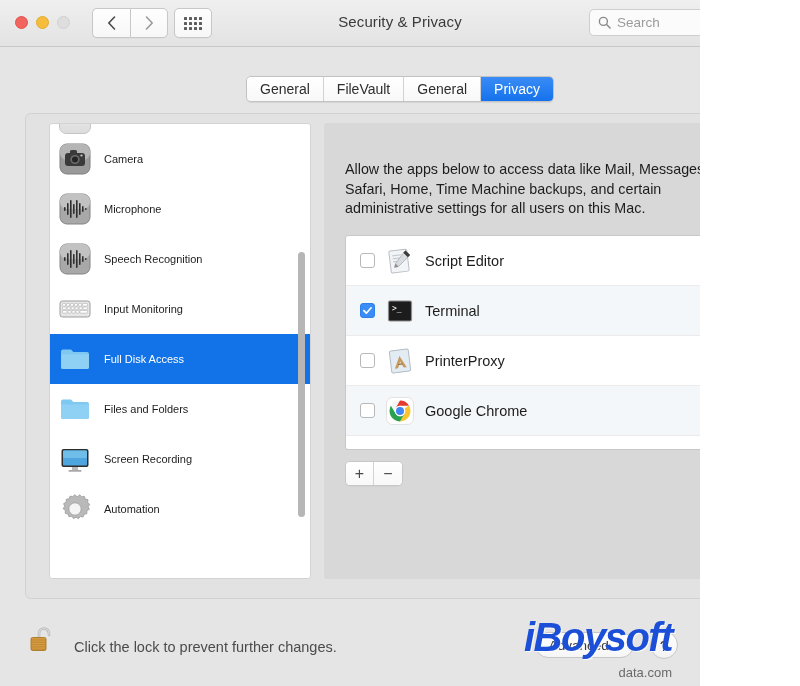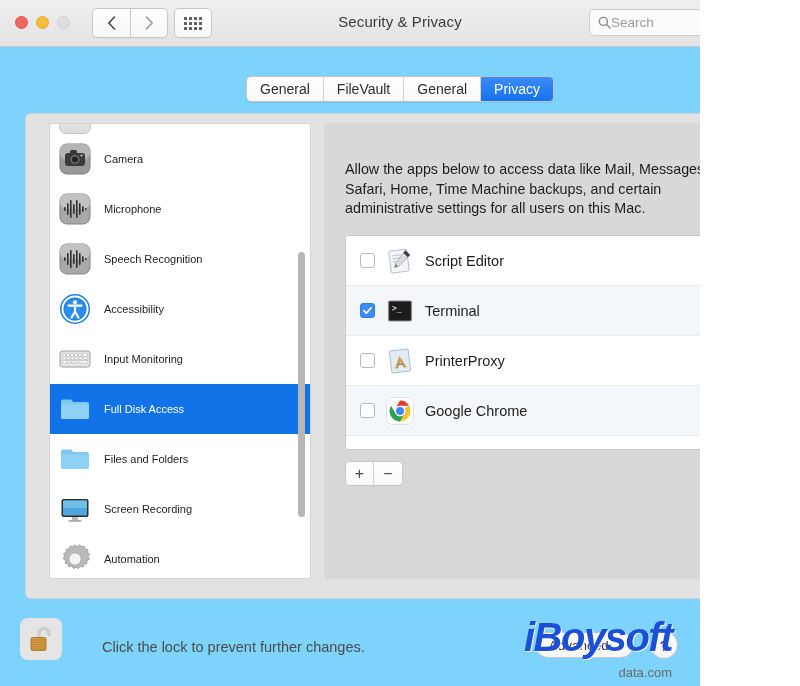--- a/index.html
+++ b/index.html
@@ -9,21 +9,21 @@
     height: 686px;
     overflow: hidden;
     font-family: "Liberation Sans", sans-serif;
     background: #ffffff;
   }
 
   #window {
     position: relative;
     width: 700px;
     height: 686px;
-    background: #7dd3fc;
+    background: #e5e5e5;
     overflow: hidden;
   }
 
   
   #titlebar {
     position: absolute;
     left: 0; top: 0;
     width: 800px; height: 47px;
     background: linear-gradient(180deg, #f0efef 0%, #e4e3e3 100%);
     border-bottom: 1px solid #c9c7c7;
@@ -84,20 +84,21 @@
   #search-field {
     position: absolute;
     right: 14px; top: 9px;
     width: 197px; height: 27px;
     background: #fbfbfb;
     border: 1px solid #cfcece;
     border-radius: 5px;
     display: flex;
     align-items: center;
     padding-left: 8px;
+    gap: 6px;
   }
   #search-field input {
     border: none;
     outline: none;
     background: transparent;
     font-family: "Liberation Sans", sans-serif;
     font-size: 13.5px;
     color: #3b3b3b;
     width: 160px;
   }
@@ -318,21 +319,20 @@
     background: #e6e5e5;
     display: flex;
     align-items: center;
     justify-content: center;
   }
   #lock-text {
     position: absolute;
     left: 74px; top: 639px;
     font-size: 14.5px;
     color: #4b4b4b;
-    margin-left: 28px;
   }
 
   #advanced-btn {
     position: absolute;
     right: 66px; top: 632px;
     height: 26px;
     padding: 0 13px;
     display: flex;
     align-items: center;
     background: linear-gradient(180deg,#ffffff 0%, #f6f6f6 100%);
@@ -492,32 +492,20 @@
                 <rect x="17" y="7" width="1.6" height="18" rx="0.8"></rect>
                 <rect x="20" y="10" width="1.6" height="12" rx="0.8"></rect>
                 <rect x="23" y="13" width="1.6" height="6" rx="0.8"></rect>
                 <rect x="26" y="15" width="1.6" height="2" rx="0.8"></rect>
               </g>
             </svg>
           </span>
           <span class="side-label">Speech Recognition</span>
         </div>
 
-        <div class="side-item">
-          <span class="side-icon">
-            <svg width="32" height="32" viewBox="0 0 32 32">
-              <circle cx="16" cy="16" r="15" fill="#1f7fe0"></circle>
-              <circle cx="16" cy="16" r="12.5" fill="none" stroke="#ffffff" stroke-width="2"></circle>
-              <circle cx="16" cy="16" r="10.5" fill="#2d8ded"></circle>
-              <circle cx="16" cy="9.3" r="2.1" fill="#ffffff"></circle>
-              <path d="M9.5 12.6 h13 M16 12.6 v6 M16 18.6 l-3.4 6 M16 18.6 l3.4 6" stroke="#ffffff" stroke-width="2.1" stroke-linecap="round" fill="none"></path>
-            </svg>
-          </span>
-          <span class="side-label">Accessibility</span>
-        </div>
 
         <div class="side-item">
           <span class="side-icon">
             <svg width="32" height="32" viewBox="0 0 32 32">
               <rect x="1" y="8" width="30" height="16" rx="2.5" fill="#e6e6e6" stroke="#9d9d9d"></rect>
               <g fill="#ffffff" stroke="#a6a6a6" stroke-width="0.5">
                 <rect x="3.5" y="10.5" width="3" height="2.6" rx="0.5"></rect>
                 <rect x="7.5" y="10.5" width="3" height="2.6" rx="0.5"></rect>
                 <rect x="11.5" y="10.5" width="3" height="2.6" rx="0.5"></rect>
                 <rect x="15.5" y="10.5" width="3" height="2.6" rx="0.5"></rect>

